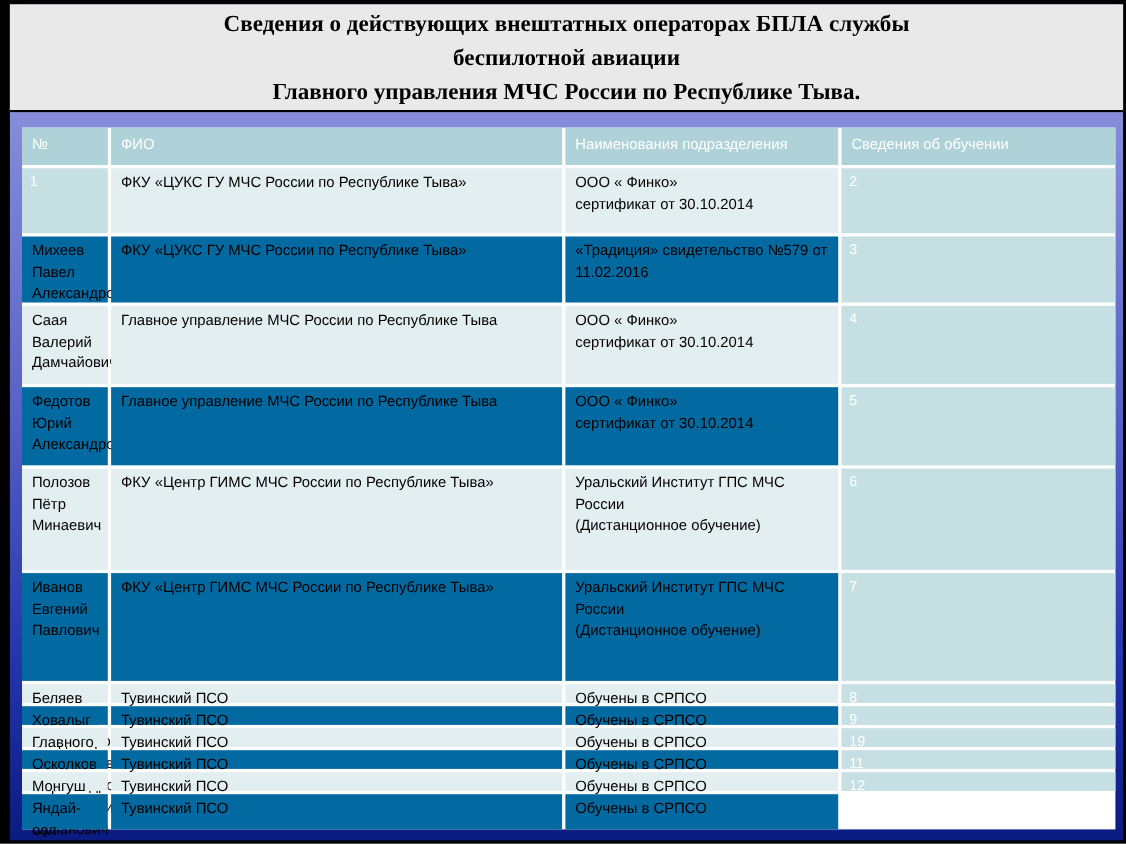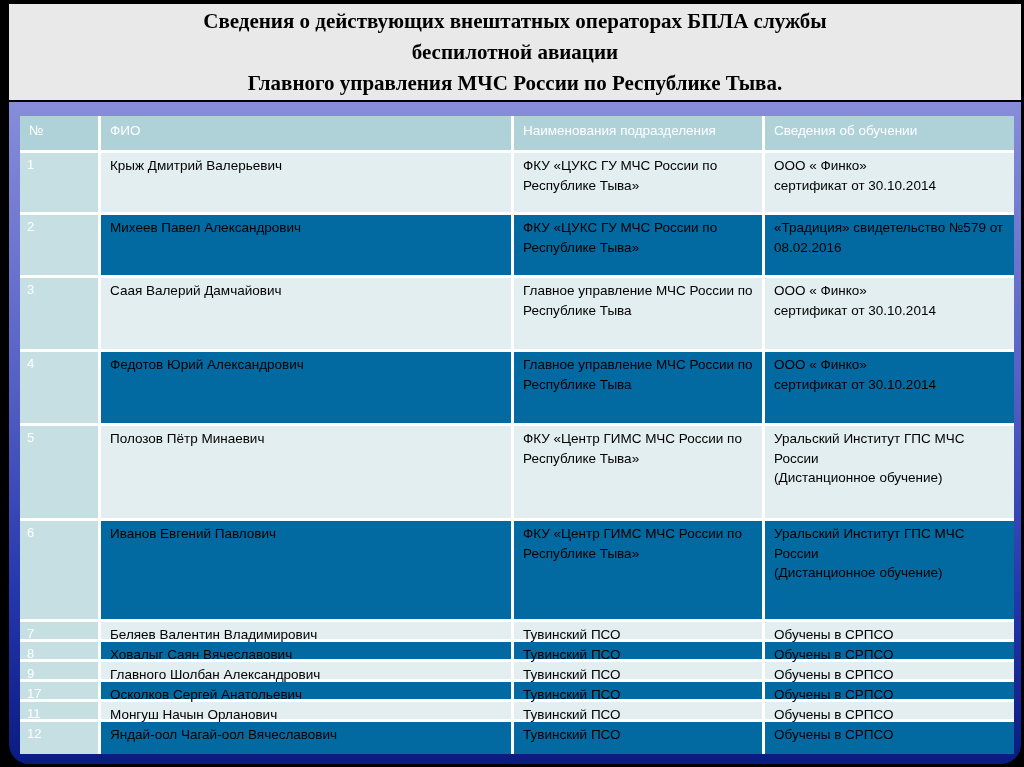--- a/index.html
+++ b/index.html
@@ -8,21 +8,20 @@
     background:#000;
     position:relative;
     font-family:"Liberation Sans", sans-serif;
     overflow:hidden;
   }
   
   .slide-inner{
     position:absolute; left:9px; top:4px; right:3px; bottom:3px;
     background:linear-gradient(180deg,
       #989de0 0%, #7b82d5 22%, #5560c4 50%, #2436ac 78%, #0a1b80 100%);
-    border-radius:20px;
   }
   
   .title-block{
     position:absolute; left:0; top:0; width:100%; height:98px;
     background:#e9e9e9;
     border-bottom:2px solid #000;
     display:flex; align-items:center; justify-content:center;
     box-sizing:border-box;
   }
   .title-text{
@@ -78,28 +77,27 @@
 Главного управления МЧС России по Республике Тыва.</div>
   </div>
 
   <div class="op-table">
 
   <div class="cell hdr">№</div>
       <div class="cell hdr center">ФИО</div>
       <div class="cell hdr center">Наименования подразделения</div>
       <div class="cell hdr">Сведения об обучении</div>
       <div class="cell numcol">1</div>
-      <div class="cell band-odd">Крыж Дмитрий Валерьевич</div>
       <div class="cell band-odd">ФКУ «ЦУКС ГУ МЧС России по Республике Тыва»</div>
       <div class="cell band-odd">ООО « Финко»
 сертификат от 30.10.2014</div>
       <div class="cell numcol">2</div>
       <div class="cell band-even">Михеев Павел Александрович</div>
       <div class="cell band-even">ФКУ «ЦУКС ГУ МЧС России по Республике Тыва»</div>
-      <div class="cell band-even">«Традиция» свидетельство №579 от 08.02.2016</div>
+      <div class="cell band-even">«Традиция» свидетельство №579 от 11.02.2016</div>
       <div class="cell numcol">3</div>
       <div class="cell band-odd">Саая Валерий Дамчайович</div>
       <div class="cell band-odd">Главное управление МЧС России по Республике Тыва</div>
       <div class="cell band-odd">ООО « Финко»
 сертификат от 30.10.2014</div>
       <div class="cell numcol">4</div>
       <div class="cell band-even">Федотов Юрий Александрович</div>
       <div class="cell band-even">Главное управление МЧС России по Республике Тыва</div>
       <div class="cell band-even">ООО « Финко»
 сертификат от 30.10.2014</div>
@@ -118,21 +116,21 @@
       <div class="cell band-odd">Тувинский ПСО</div>
       <div class="cell band-odd">Обучены в СРПСО</div>
       <div class="cell numcol">8</div>
       <div class="cell band-even">Ховалыг Саян Вячеславович</div>
       <div class="cell band-even">Тувинский ПСО</div>
       <div class="cell band-even">Обучены в СРПСО</div>
       <div class="cell numcol">9</div>
       <div class="cell band-odd">Главного Шолбан Александрович</div>
       <div class="cell band-odd">Тувинский ПСО</div>
       <div class="cell band-odd">Обучены в СРПСО</div>
-      <div class="cell numcol">17</div>
+      <div class="cell numcol">19</div>
       <div class="cell band-even">Осколков Сергей Анатольевич</div>
       <div class="cell band-even">Тувинский ПСО</div>
       <div class="cell band-even">Обучены в СРПСО</div>
       <div class="cell numcol">11</div>
       <div class="cell band-odd">Монгуш Начын Орланович</div>
       <div class="cell band-odd">Тувинский ПСО</div>
       <div class="cell band-odd">Обучены в СРПСО</div>
       <div class="cell numcol">12</div>
       <div class="cell band-even">Яндай-оол Чагай-оол Вячеславович</div>
       <div class="cell band-even">Тувинский ПСО</div>

